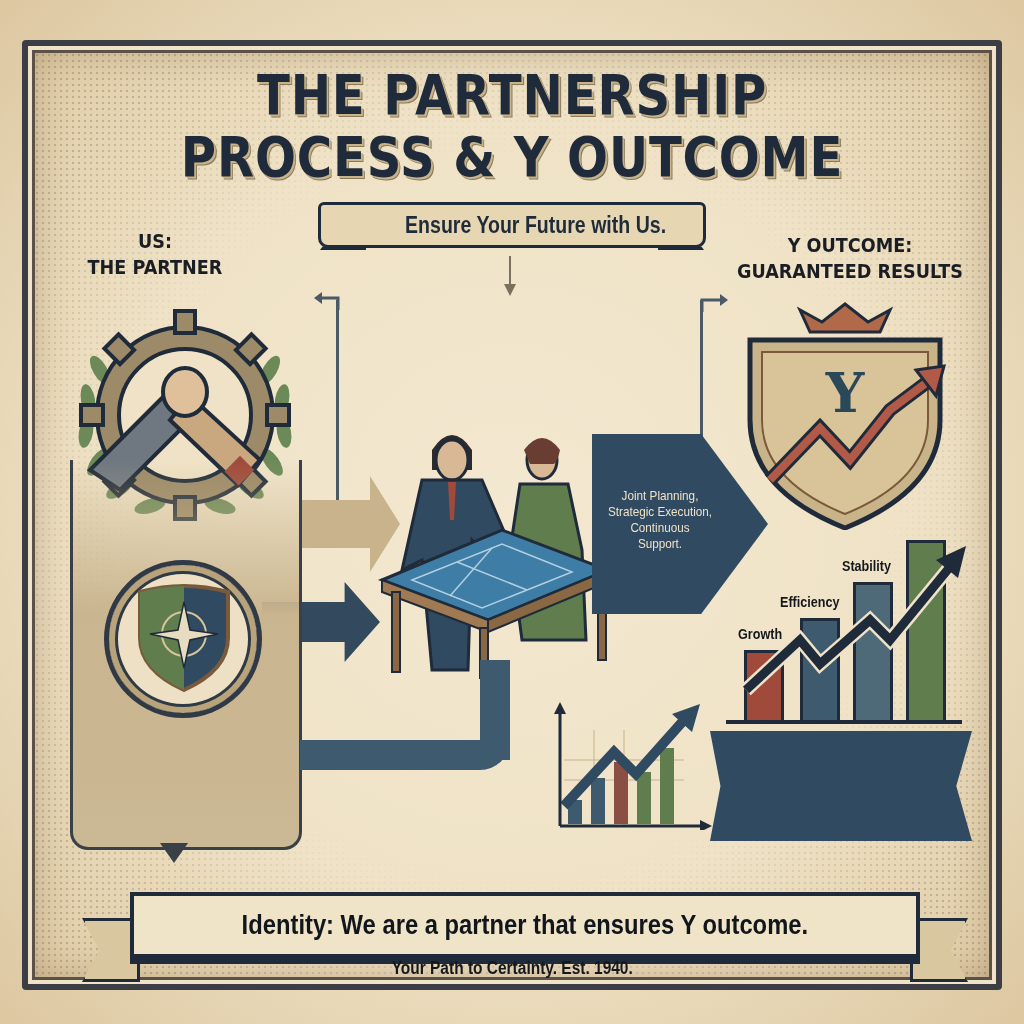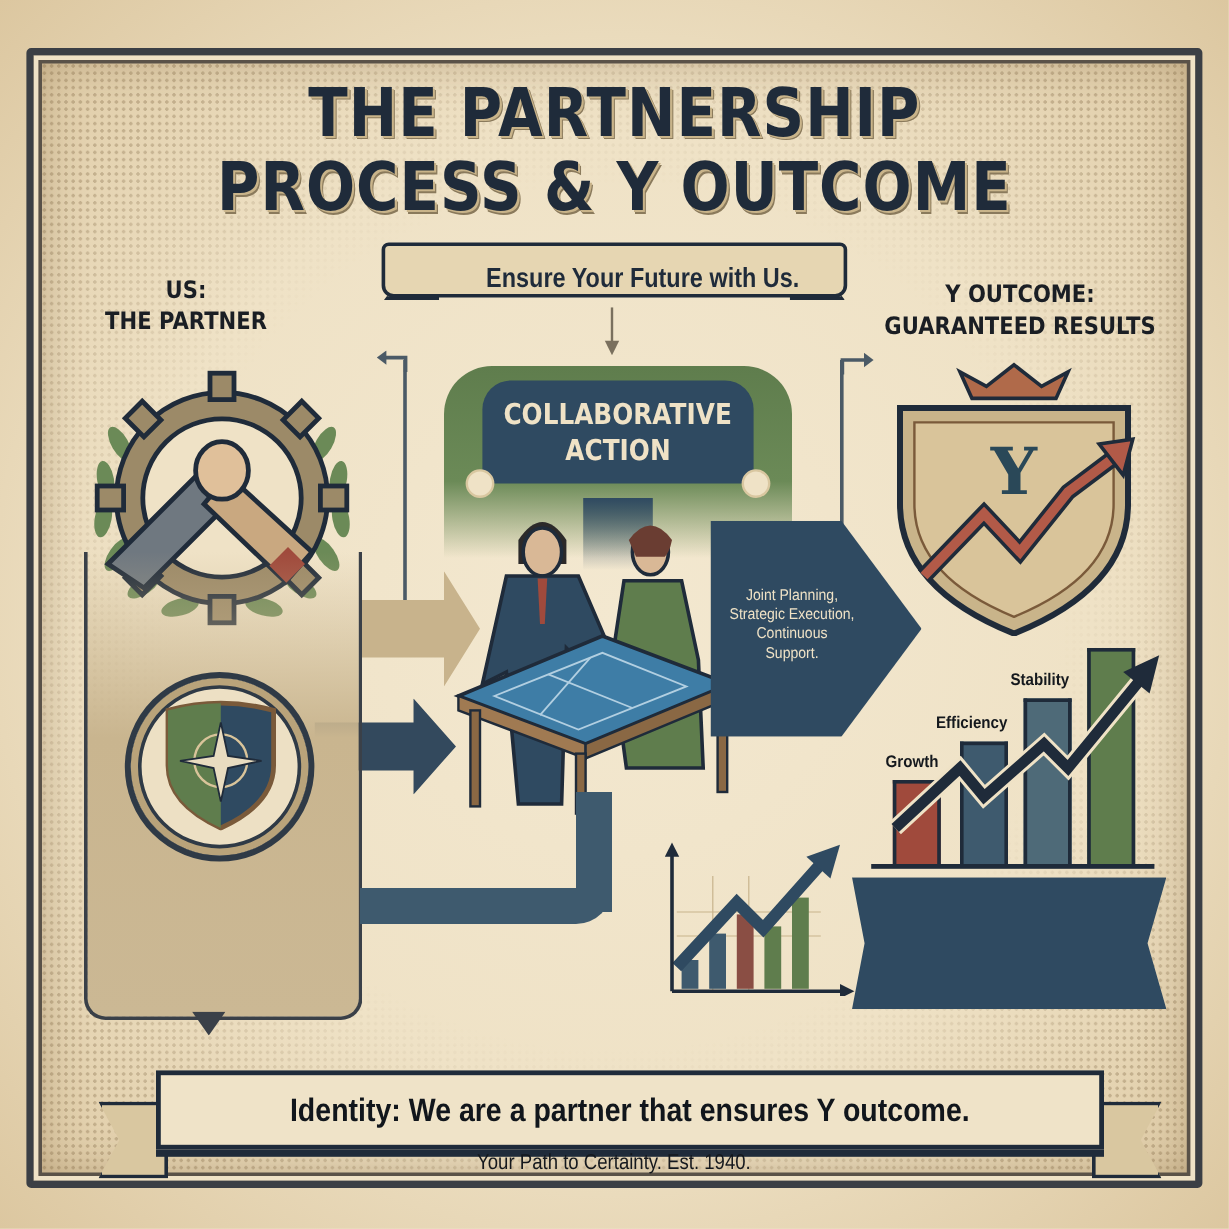--- a/index.html
+++ b/index.html
@@ -37,21 +37,21 @@
   .title.l2 { top: 124px; font-size: 56px; }
 
   .ribbon {
     position: absolute; display: flex; align-items: center; justify-content: center;
   }
   .ribbon .tail { position: absolute; width: 46px; height: 34px; background: #d9c7a0; border: 3px solid #1f2b3a; }
   .ribbon-top { left: 318px; top: 198px; width: 388px; height: 54px; }
   .ribbon-top .band {
     position: relative; z-index: 2; width: 392px; height: 46px; background: #e6d6b2;
     border: 3px solid #1f2b3a; border-radius: 6px 6px 10px 10px;
-    display: flex; align-items: flex-end; justify-content: center; padding-left: 48px;
+    display: flex; align-items: center; justify-content: center; padding-left: 48px;
   }
   .ribbon-top .tail.left { left: 2px; top: 18px; clip-path: polygon(0 0,100% 0,100% 100%,0 100%,28% 50%); }
   .ribbon-top .tail.right { right: 2px; top: 18px; clip-path: polygon(0 0,100% 0,72% 50%,100% 100%,0 100%); }
   .ribbon-top .text { font-size: 23px; font-weight: bold; color: #1f2b3a; transform: scaleX(0.85); white-space: nowrap; }
 
   .head {
     position: absolute; text-align: center; font-weight: bold; color: #1a1e24;
     font-family: "DejaVu Sans", sans-serif; font-size: 20px; line-height: 26px;
     transform: scaleX(0.88);
   }
@@ -128,21 +128,21 @@
   
   .bottom-ribbon { position: absolute; left: 82px; top: 892px; width: 886px; height: 86px; }
   .bottom-ribbon .tail { position: absolute; top: 26px; width: 58px; height: 64px; background: #d9c7a0; border: 3px solid #1f2b3a; }
   .bottom-ribbon .tail.left { left: 0; clip-path: polygon(0 0,100% 0,100% 100%,0 100%,30% 50%); }
   .bottom-ribbon .tail.right { right: 0; clip-path: polygon(0 0,100% 0,70% 50%,100% 100%,0 100%); }
   .bottom-ribbon .band {
     position: absolute; left: 48px; top: 0; width: 790px; height: 66px; background: #efe3c8;
     border: 4px solid #1f2b3a; box-shadow: 0 6px 0 #1f2b3a; display: flex; align-items: center; justify-content: center;
   }
   .bottom-ribbon .band span { font-weight: bold; font-size: 27px; color: #11161c; transform: scaleX(0.88); white-space: nowrap; }
-  .tagline { position: absolute; left: 0; top: 958px; width: 1024px; text-align: center; font-weight: normal; font-size: 18px; color: #14181d; }
+  .tagline { position: absolute; left: 0; top: 958px; width: 1024px; text-align: center; font-weight: bold; font-size: 18px; color: #14181d; }
   .tagline span { display: inline-block; transform: scaleX(0.86); }
 </style>
 </head>
 <body>
 
 <div class="poster">
   <div class="halftone"></div>
   <div class="frame"></div>
 
   <div class="title l1">THE PARTNERSHIP</div>
@@ -210,30 +210,20 @@
   <div class="arrow-line" style="left:700px;top:300px;width:3px;height:160px"></div>
   <svg style="position:absolute;left:312px;top:292px" width="30" height="20">
     <path d="M26 18 V6 H8" stroke="#4b5a66" stroke-width="3" fill="none"></path>
     <polygon points="2,6 10,0 10,12" fill="#4b5a66"></polygon>
   </svg>
   <svg style="position:absolute;left:700px;top:294px" width="30" height="20">
     <path d="M2 18 V6 H20" stroke="#4b5a66" stroke-width="3" fill="none"></path>
     <polygon points="28,6 20,0 20,12" fill="#4b5a66"></polygon>
   </svg>
 
-  <div class="collab-wrap">
-    <div class="collab-outer"></div>
-    <div class="collab-inner">
-      <span>COLLABORATIVE</span>
-      <span>ACTION</span>
-    </div>
-    <div class="dot" style="left:18px;top:86px"></div>
-    <div class="dot" style="left:248px;top:86px"></div>
-    <div class="collab-leg" style="left:116px"></div>
-  </div>
 
   <div class="tan-arrow" style="left:300px;top:476px;width:100px;height:96px"></div>
   <div class="navy-arrow" style="left:262px;top:582px;width:118px;height:80px"></div>
 
   <svg style="position:absolute;left:372px;top:420px" width="240" height="260" viewBox="0 0 240 260">
     <path d="M60 30 q20 -30 40 0 v20 h-40z" fill="#2c2a2a"></path>
     <ellipse cx="80" cy="40" rx="16" ry="20" fill="#d9b896" stroke="#1f2b3a" stroke-width="3"></ellipse>
     <path d="M50 60 L110 60 L140 130 L120 140 L100 120 L96 250 L60 250 L50 140 L30 150 Z" fill="#2f4a61" stroke="#1f2b3a" stroke-width="3"></path>
     <polygon points="76,62 84,62 82,100 78,100" fill="#a04a3c"></polygon>
     <ellipse cx="170" cy="40" rx="15" ry="19" fill="#d9b896" stroke="#1f2b3a" stroke-width="3"></ellipse>

